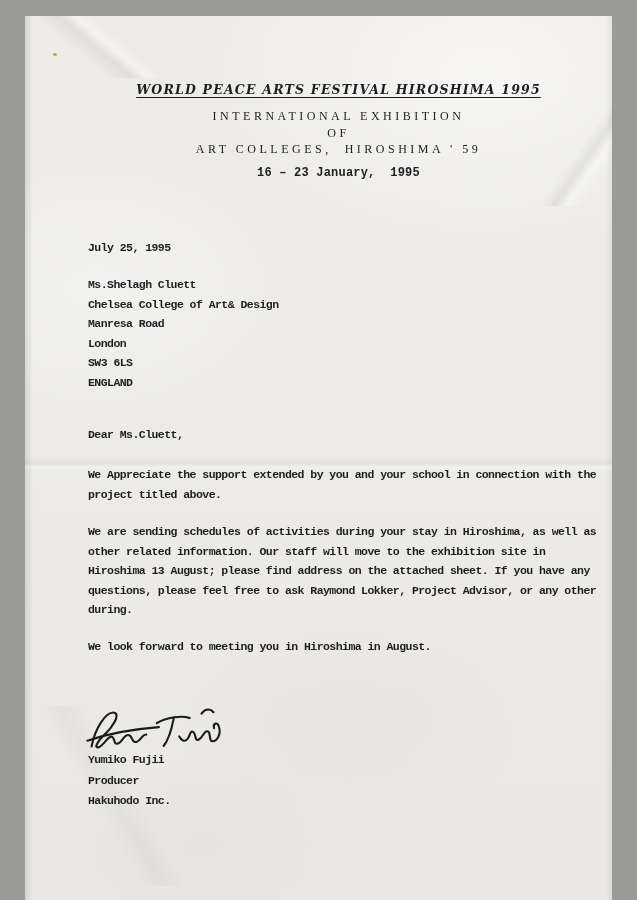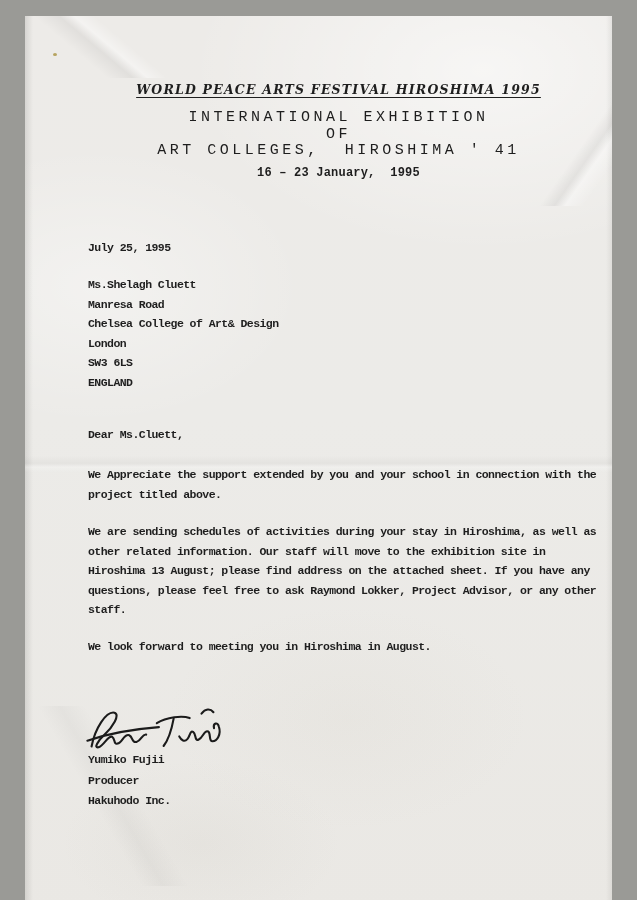--- a/index.html
+++ b/index.html
@@ -35,22 +35,22 @@
     background:linear-gradient(60deg, rgba(0,0,0,0) 45%, rgba(0,0,0,0.03) 52%, rgba(0,0,0,0) 60%);}
   .speck{position:absolute;left:28px;top:37px;width:4px;height:3px;border-radius:50%;
     background:#ad9648;opacity:0.85;}
 
   
   .letterhead-line{position:absolute;left:40px;right:0;text-align:center;white-space:pre;}
   .festival-title{top:66px;
     font-family:"DejaVu Serif","Liberation Serif",serif;
     font-style:italic;font-weight:600;font-size:12.5px;letter-spacing:1.2px;
     text-decoration:underline;text-underline-offset:3px;}
-  .exh{font-family:Liberation Mono, monospace;
-    font-weight:500;font-size:15px;letter-spacing:3.5px;}
+  .exh{font-family:Liberation Serif, serif;
+    font-weight:500;font-size:12px;letter-spacing:3.5px;}
   .exh1{top:93px;}
   .exh2{top:110px;}
   .exh3{top:126px;}
   .date-range{top:150px;font-size:12px;font-weight:600;letter-spacing:0.2px;}
 
   
   .bodyline{white-space:pre;font-size:11.5px;font-weight:600;letter-spacing:-0.55px;line-height:19.5px;}
   .block{position:absolute;left:63px;}
   .date-block{top:222px;}
   .recipient-block{top:259px;}
@@ -74,51 +74,51 @@
   <div class="edge-right"></div>
   <div class="crease crease-tr"></div>
   <div class="crease crease-tl"></div>
   <div class="crease crease-mid"></div>
   <div class="crease crease-bl"></div>
   <div class="speck"></div>
 
   <div class="letterhead-line festival-title">WORLD PEACE ARTS FESTIVAL HIROSHIMA 1995</div>
   <div class="letterhead-line exh exh1">INTERNATIONAL EXHIBITION</div>
   <div class="letterhead-line exh exh2">OF</div>
-  <div class="letterhead-line exh exh3">ART COLLEGES,  HIROSHIMA ' 41</div>
+  <div class="letterhead-line exh exh3">ART COLLEGES,  HIROSHIMA ' 59</div>
   <div class="letterhead-line date-range">16 – 23 January,  1995</div>
 
   <div class="block date-block">
     <div class="bodyline">July 25, 1995</div>
   </div>
 
   <div class="block recipient-block">
     <div class="bodyline">Ms.Shelagh Cluett</div>
+    <div class="bodyline">Chelsea College of Art&amp; Design</div>
     <div class="bodyline">Manresa Road</div>
-    <div class="bodyline">Chelsea College of Art&amp; Design</div>
     <div class="bodyline">London</div>
     <div class="bodyline">SW3 6LS</div>
     <div class="bodyline">ENGLAND</div>
   </div>
 
   <div class="block salutation-block">
     <div class="bodyline">Dear Ms.Cluett,</div>
   </div>
 
   <div class="block para1">
     <div class="bodyline">We Appreciate the support extended by you and your school in connection with the</div>
     <div class="bodyline">project titled above.</div>
   </div>
 
   <div class="block para2">
     <div class="bodyline">We are sending schedules of activities during your stay in Hiroshima, as well as</div>
     <div class="bodyline">other related information. Our staff will move to the exhibition site in</div>
     <div class="bodyline">Hiroshima 13 August; please find address on the attached sheet. If you have any</div>
     <div class="bodyline">questions, please feel free to ask Raymond Lokker, Project Advisor, or any other</div>
-    <div class="bodyline">staff.</div>
+    <div class="bodyline">during.</div>
   </div>
 
   <div class="block para3">
     <div class="bodyline">We look forward to meeting you in Hiroshima in August.</div>
   </div>
 
   <div class="signature">
     <svg viewBox="0 0 160 54" xmlns="http://www.w3.org/2000/svg">
       <g fill="none" stroke="#1b1b1b" stroke-width="2.1" stroke-linecap="round" stroke-linejoin="round">
         <path d="M8,42 C 12,24 24,7 32,9 C 38,11 30,23 21,31 C 14,37 10,44 15,43 C 21,41 25,31 29,33 C 32,35 30,41 34,40 C 39,39 41,30 46,32 C 50,34 48,40 53,39 C 58,38 59,31 63,32"></path>

